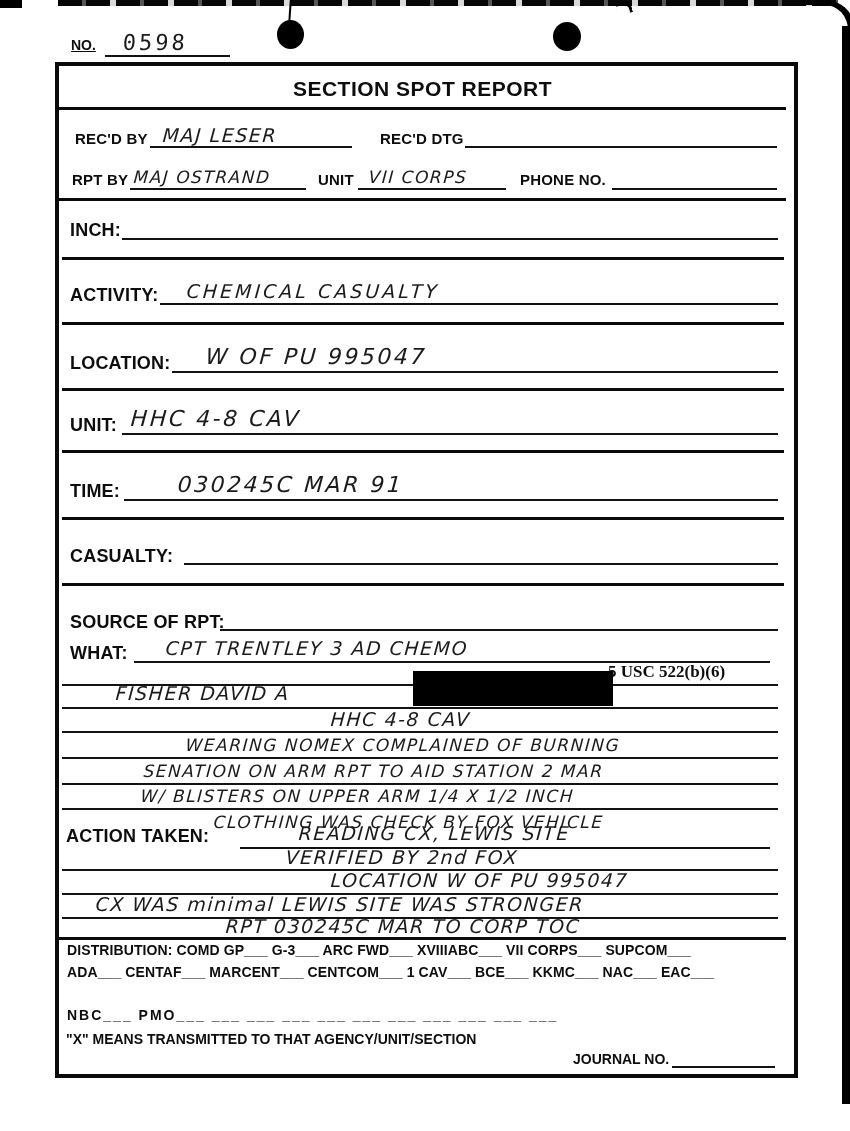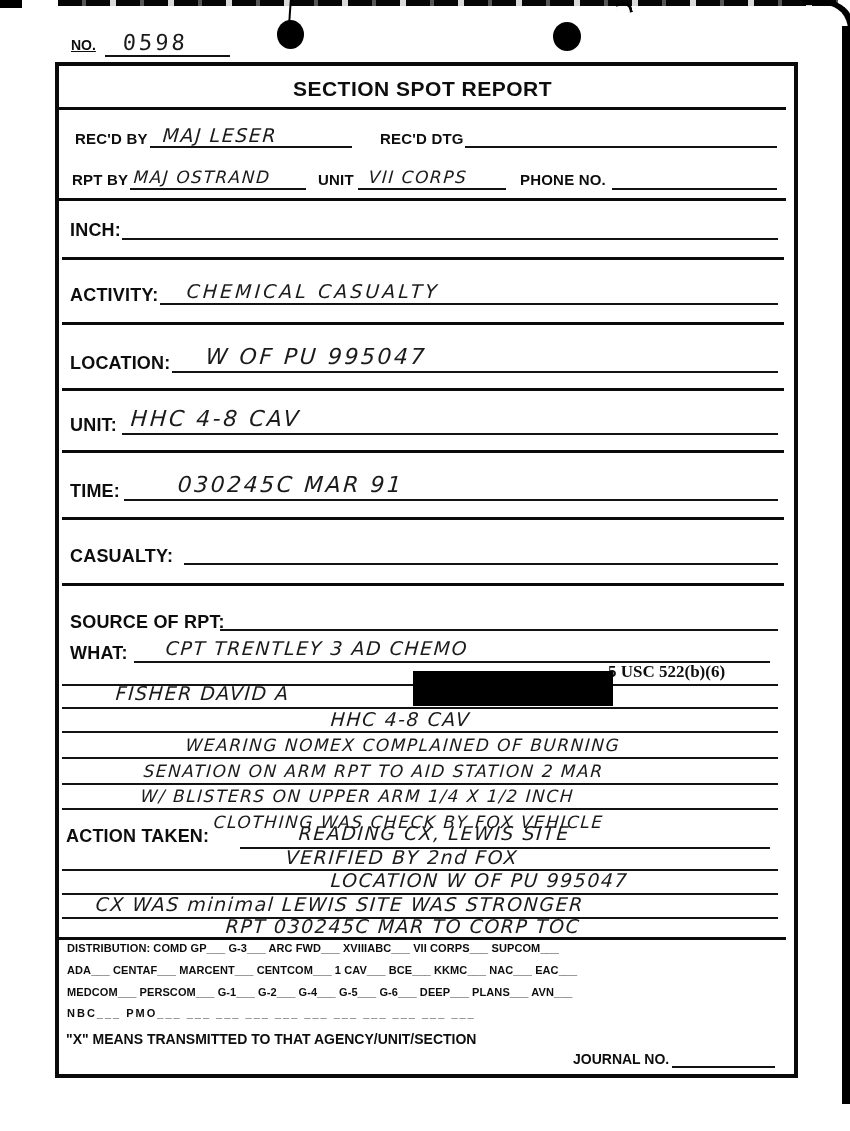--- a/index.html
+++ b/index.html
@@ -4,21 +4,21 @@
 <style>
   html,body { margin:0; padding:0; background:#ffffff; }
   #page {
     position:relative; width:850px; height:1131px; background:#ffffff;
     overflow:hidden; font-family:"Liberation Sans", sans-serif;
   }
   .abs { position:absolute; }
   .lbl { font-family:"Liberation Sans", sans-serif; font-weight:bold; color:#0d0d0d; white-space:nowrap; }
   .lbl-sm { font-size:15px; letter-spacing:0.2px; }
   .lbl-md { font-size:18px; letter-spacing:0.2px; }
-  .lbl-dist { font-size:11px; letter-spacing:0.1px; }
+  .lbl-dist { font-size:14px; letter-spacing:0.1px; }
   .hw {
     font-family:"DejaVu Sans", sans-serif; font-style:italic; color:#1b1b1b;
     white-space:nowrap; letter-spacing:1.5px; transform:skewX(-4deg); transform-origin:left bottom;
   }
   .hw-sm { font-size:17px; }
   .hw-md { font-size:19px; }
   .hw-lg { font-size:22px; letter-spacing:2.5px; }
   .rule { background:#131313; height:2px; }
   .rule-thick { background:#0a0a0a; height:3px; }
   .serif-stamp { font-family:"Liberation Serif", serif; font-weight:bold; font-size:17px; color:#0d0d0d; white-space:nowrap; }
@@ -132,20 +132,19 @@
   <div class="abs rule" style="left:62px;top:893px;width:716px;"></div>
 
   <span class="abs hw hw-md" style="left:95px;top:893px;">CX WAS minimal LEWIS SITE WAS STRONGER</span>
   <div class="abs rule" style="left:62px;top:917px;width:716px;"></div>
 
   <span class="abs hw hw-md" style="left:225px;top:915px;">RPT   030245C MAR   TO CORP TOC</span>
 
   <div class="abs rule-thick" style="left:59px;top:937px;width:727px;"></div>
   <div class="abs lbl lbl-dist" style="left:67px;top:942px;">DISTRIBUTION: COMD GP___ G-3___ ARC FWD___ XVIIIABC___ VII CORPS___ SUPCOM___</div>
   <div class="abs lbl lbl-dist" style="left:67px;top:964px;">ADA___ CENTAF___ MARCENT___ CENTCOM___ 1 CAV___ BCE___ KKMC___ NAC___ EAC___</div>
-  <div class="abs lbl lbl-dist" style="left:67px;top:986px;">MEDCOM___ PERSCOM___ G-1___ G-2___ G-4___ G-5___ G-6___ DEEP___ PLANS___ AVN___</div>
   <div class="abs lbl lbl-dist" style="left:67px;top:1007px;letter-spacing:2px;">NBC___ PMO___  ___  ___  ___  ___  ___  ___  ___  ___  ___  ___</div>
 
   <div class="abs lbl" style="left:66px;top:1031px;font-size:14px;">"X" MEANS TRANSMITTED TO THAT AGENCY/UNIT/SECTION</div>
   <span class="abs lbl" style="left:573px;top:1051px;font-size:14px;">JOURNAL NO.</span>
   <div class="abs rule" style="left:672px;top:1066px;width:103px;"></div>
 
 </div>
 
 </body></html>

